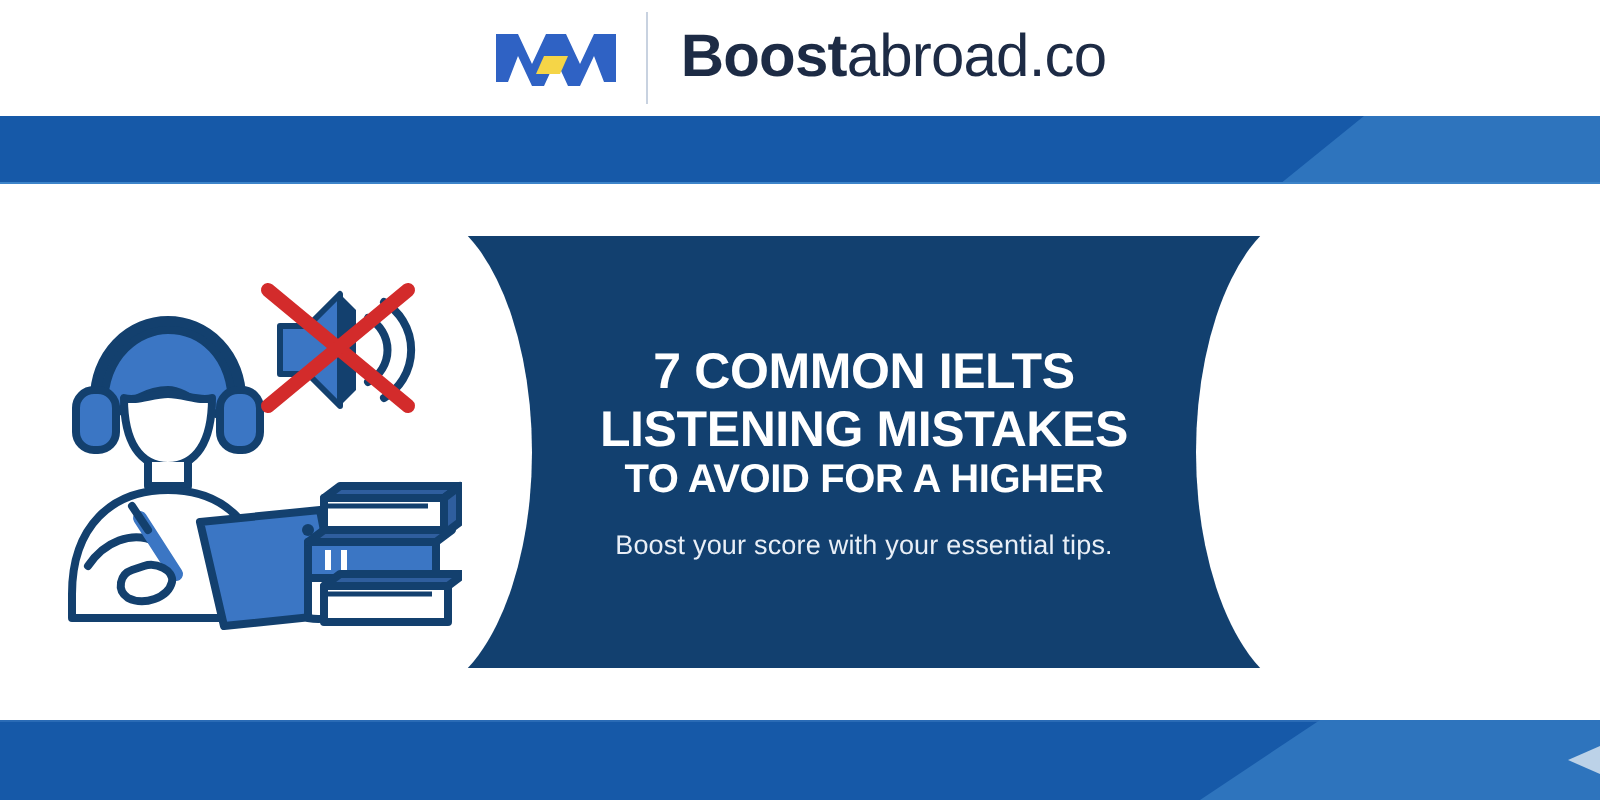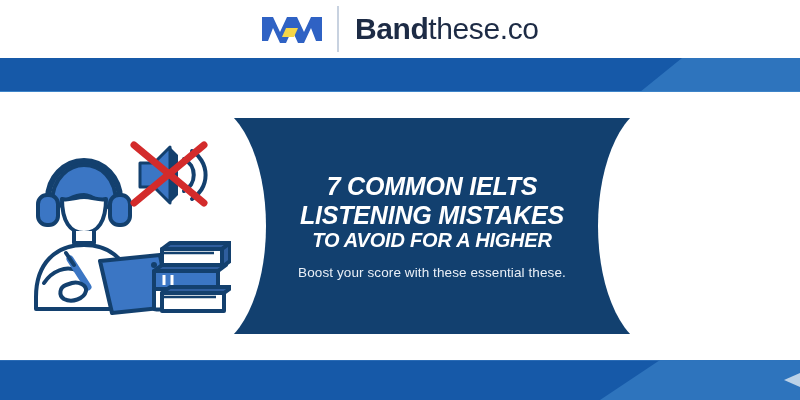--- a/index.html
+++ b/index.html
@@ -66,21 +66,20 @@
   .banner-inner{
     position:absolute;left:0;top:0;width:400px;height:216px;
     display:flex;flex-direction:column;align-items:center;justify-content:center;
     z-index:2;
   }
   .headline{
     color:#ffffff;text-align:center;font-weight:bold;
     font-size:25px;line-height:1.14;letter-spacing:-0.2px;
     text-transform:uppercase;margin:0;
     width:348px;
-    font-style:italic;
   }
   .headline .ln{display:block;}
   .headline .ln.l3{font-size:20px;}
   .subhead{
     margin-top:13px;color:#e9eff7;font-size:13.5px;font-weight:400;
     text-align:center;letter-spacing:0.1px;
   }
 
   
   .illus-left{position:absolute;left:26px;top:45px;width:205px;height:190px;}
@@ -121,21 +120,21 @@
         <svg viewBox="0 0 124 76" xmlns="http://www.w3.org/2000/svg">
           <path d="M2 14 L24 14 L38 44 L52 14 L62 14 L62 40 L50 66 L38 66 L24 36 L14 62 L2 62 Z" fill="#2f62c4"></path>
           <path d="M62 14 L72 14 L86 44 L100 14 L122 14 L122 62 L110 62 L100 36 L86 66 L74 66 L62 40 Z" fill="#2f62c4"></path>
           <path d="M50 36 L74 36 L66 54 L42 54 Z" fill="#f5d547"></path>
         </svg>
       </div>
 
       <div class="brand-divider"></div>
 
       <div class="brand-text">
-        <span class="b-strong">Band</span><span class="b-light">these.co</span>
+        <span class="b-strong">Boost</span><span class="b-light">abroad.co</span>
       </div>
 
     </div>
   </div>
 
   <div class="band-top">
     <div class="diag"></div>
     <div class="hairline"></div>
   </div>
 
@@ -199,21 +198,21 @@
       </svg>
     </div>
 
     <div class="banner">
       <div class="banner-inner">
         <div class="headline">
           <span class="ln l1">7 COMMON IELTS</span>
           <span class="ln l2">LISTENING MISTAKES</span>
           <span class="ln l3">TO AVOID FOR A HIGHER</span>
         </div>
-        <div class="subhead">Boost your score with these essential these.</div>
+        <div class="subhead">Boost your score with your essential tips.</div>
       </div>
     </div>
 
 
   </div>
 
   <div class="band-bottom">
     <div class="hairline"></div>
     <div class="diag"></div>
     <div class="notch"></div>

